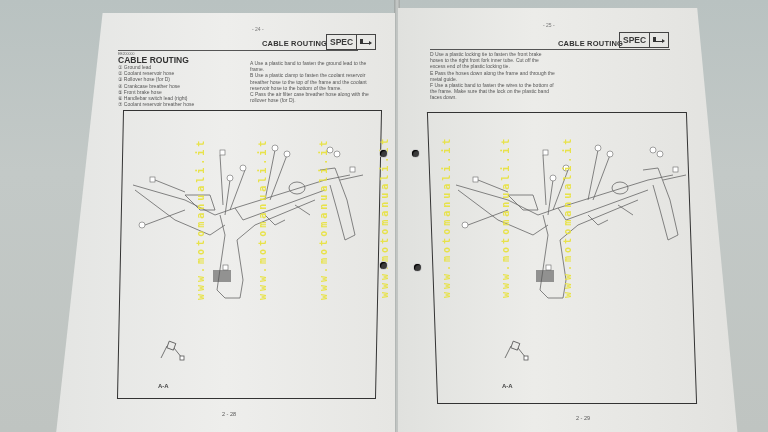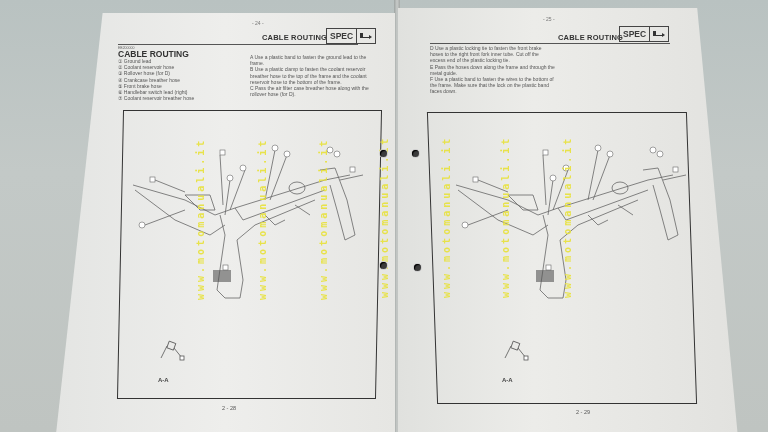--- a/index.html
+++ b/index.html
@@ -8,21 +8,21 @@
       font-family:"Liberation Sans",sans-serif;color:#3a3a3a;}
     .page{position:absolute;background:linear-gradient(90deg,#e4e5e3 0%,#eeeeec 50%,#e6e6e3 100%);
       box-shadow:0 1px 3px rgba(0,0,0,0.25);}
     #page-left{left:55px;top:13px;width:340px;height:430px;
       clip-path:polygon(14% 0,100% 0,100% 100%,0 100%);}
     #page-right{left:398px;top:8px;width:340px;height:430px;
       clip-path:polygon(0 0,88% 0,100% 100%,0 100%);
       background:linear-gradient(90deg,#e0e1de 0%,#ecece9 40%,#e2e2df 100%);}
     .gutter{position:absolute;left:394px;top:0;width:6px;height:432px;
       background:linear-gradient(90deg,#9da3a1,#c8cbc9,#a4a8a6);}
-    .abs{position:absolute;}
+    .abs{position:absolute;margin-top:6px;}
     .pnum-top{font-size:5px;color:#777;}
     .header-title{font-size:7.5px;font-weight:bold;color:#333;letter-spacing:0.2px;}
     .spec-box{border:1.2px solid #444;display:flex;align-items:center;height:14px;}
     .spec-box .spec{font-size:8.5px;font-weight:bold;padding:0 3px;border-right:1.2px solid #444;height:14px;line-height:14px;}
     .spec-box .ico{width:18px;height:14px;display:flex;align-items:center;justify-content:center;}
     .rule{height:1px;background:#555;}
     .sec-title{font-size:8.5px;font-weight:bold;color:#333;}
     .sec-small{font-size:3.5px;color:#666;}
     .legend{font-size:5px;line-height:6.2px;color:#555;}
     .notes{font-size:5px;line-height:6.2px;color:#555;}

